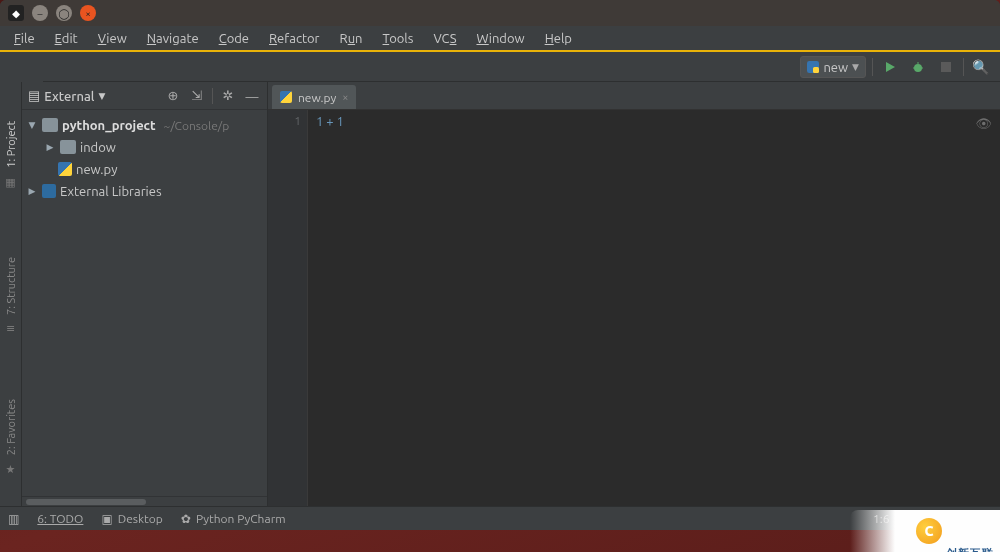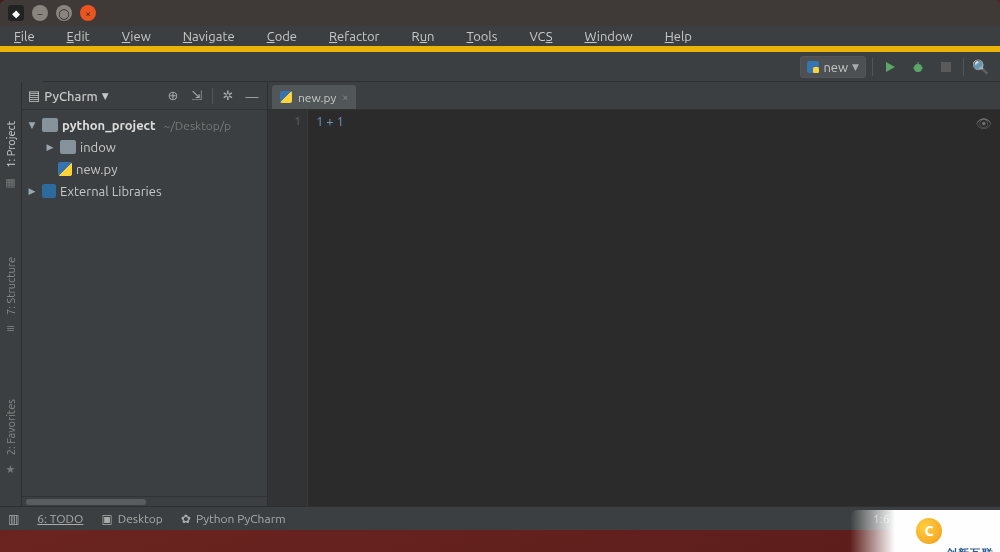--- a/index.html
+++ b/index.html
@@ -9,21 +9,21 @@
 
 
 .titlebar { height:26px; background:#3f3a37; display:flex; align-items:center; padding:0 8px; color:#d6d2cf; }
 .titlebar .ticon { width:16px; height:16px; border-radius:3px; background:#222; margin-right:8px; display:flex; align-items:center; justify-content:center; font-size:10px; color:#fff; }
 .titlebar .title { flex:1; font-weight:600; font-size:13px; }
 .winbtns { display:flex; gap:8px; }
 .winbtn { width:16px; height:16px; border-radius:50%; display:flex; align-items:center; justify-content:center; font-size:10px; color:#222; }
 .winbtn.min{background:#8a847e;} .winbtn.max{background:#8a847e;} .winbtn.close{background:#e95420;}
 
 
-.menubar { height:26px; background:#3c3f41; display:flex; align-items:center; padding:0 8px; gap:20px; border-bottom:6px solid #eab308; }
+.menubar { height:26px; background:#3c3f41; display:flex; align-items:center; padding:0 8px; gap:8px; border-bottom:2px solid #eab308; }
 .menuitem { padding:2px 6px; color:#c8c8c8; cursor:default; }
 .menuitem u { text-decoration:underline; }
 
 
 .toolbar { height:30px; background:#3c3f41; display:flex; align-items:center; justify-content:flex-end; padding:0 8px; gap:6px; border-bottom:1px solid #2d2f30;margin-left:43px; }
 .runconfig { height:22px; border:1px solid #555; background:#4c5052; border-radius:3px; display:flex; align-items:center; padding:0 6px; gap:4px; color:#c8c8c8; }
 .rc-icon { width:12px;height:12px; }
 .tbtn { width:22px; height:22px; display:flex; align-items:center; justify-content:center; }
 .play { color:#59a869; }
 .bug { color:#59a869; }
@@ -155,36 +155,36 @@
         <div class="gutter-sec">
           <span class="gutter-lbl">2: Favorites</span>
           <span class="gutter-icon">★</span>
         </div>
       </div>
 
       <div class="projectpanel">
         <div class="pp-header">
           <span class="pp-title">
             <span>▤</span>
-            <span>PyCharm</span>
+            <span>External</span>
             <span style="font-size:9px;">▼</span>
           </span>
           <span class="pp-spacer"></span>
           <span class="pp-ico">⊕</span>
           <span class="pp-ico">⇲</span>
           <span style="width:1px;height:16px;background:#555;"></span>
           <span class="pp-ico">✲</span>
           <span class="pp-ico">—</span>
         </div>
         <div class="pp-tree">
           <div class="tree-row">
             <span class="arrow">▼</span>
             <span class="dir"></span>
             <b>python_project</b>
-            <span class="tree-path">~/Desktop/p</span>
+            <span class="tree-path">~/Console/p</span>
           </div>
           <div class="tree-row">
             <span class="indent1"></span>
             <span class="arrow">▶</span>
             <span class="dir"></span>
             <span>indow</span>
           </div>
           <div class="tree-row">
             <span class="indent2"></span>
             <span class="pyfile"></span>

